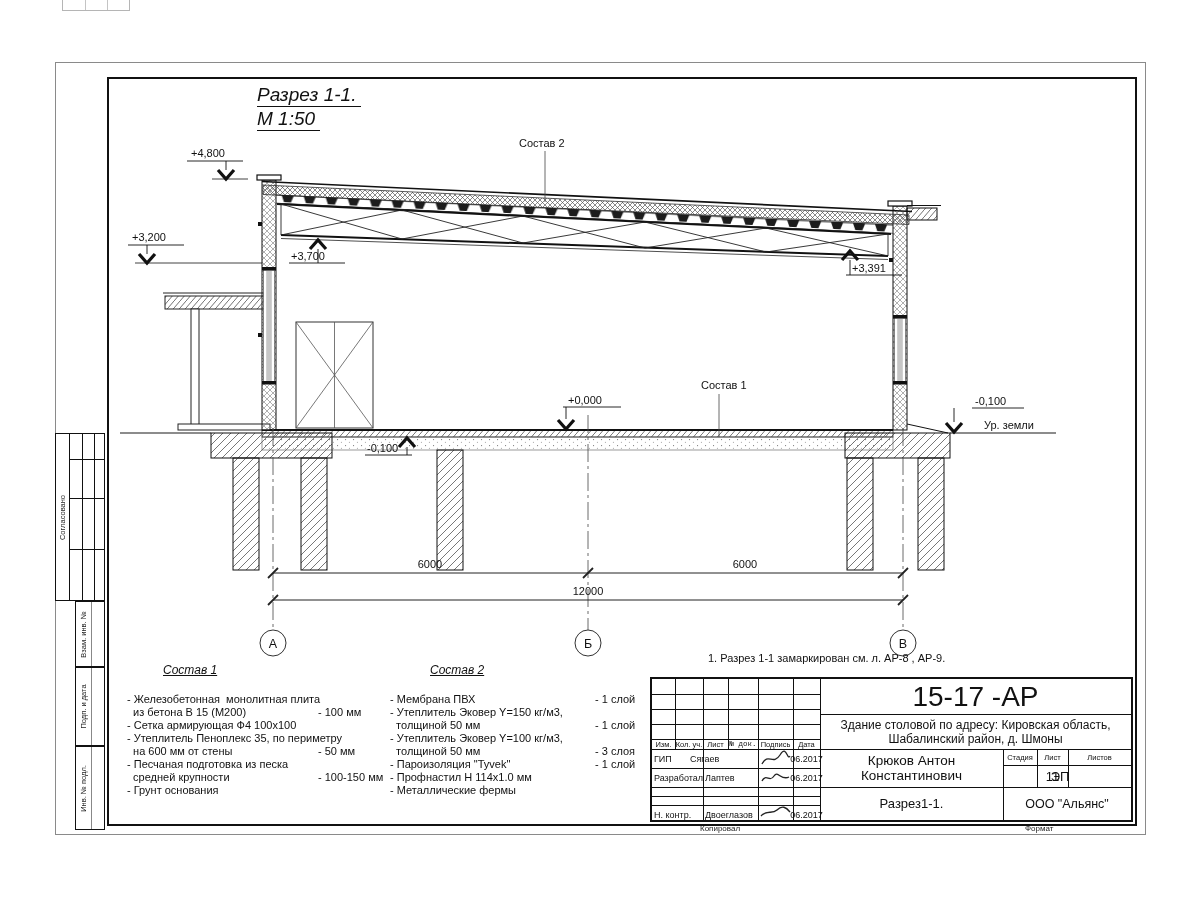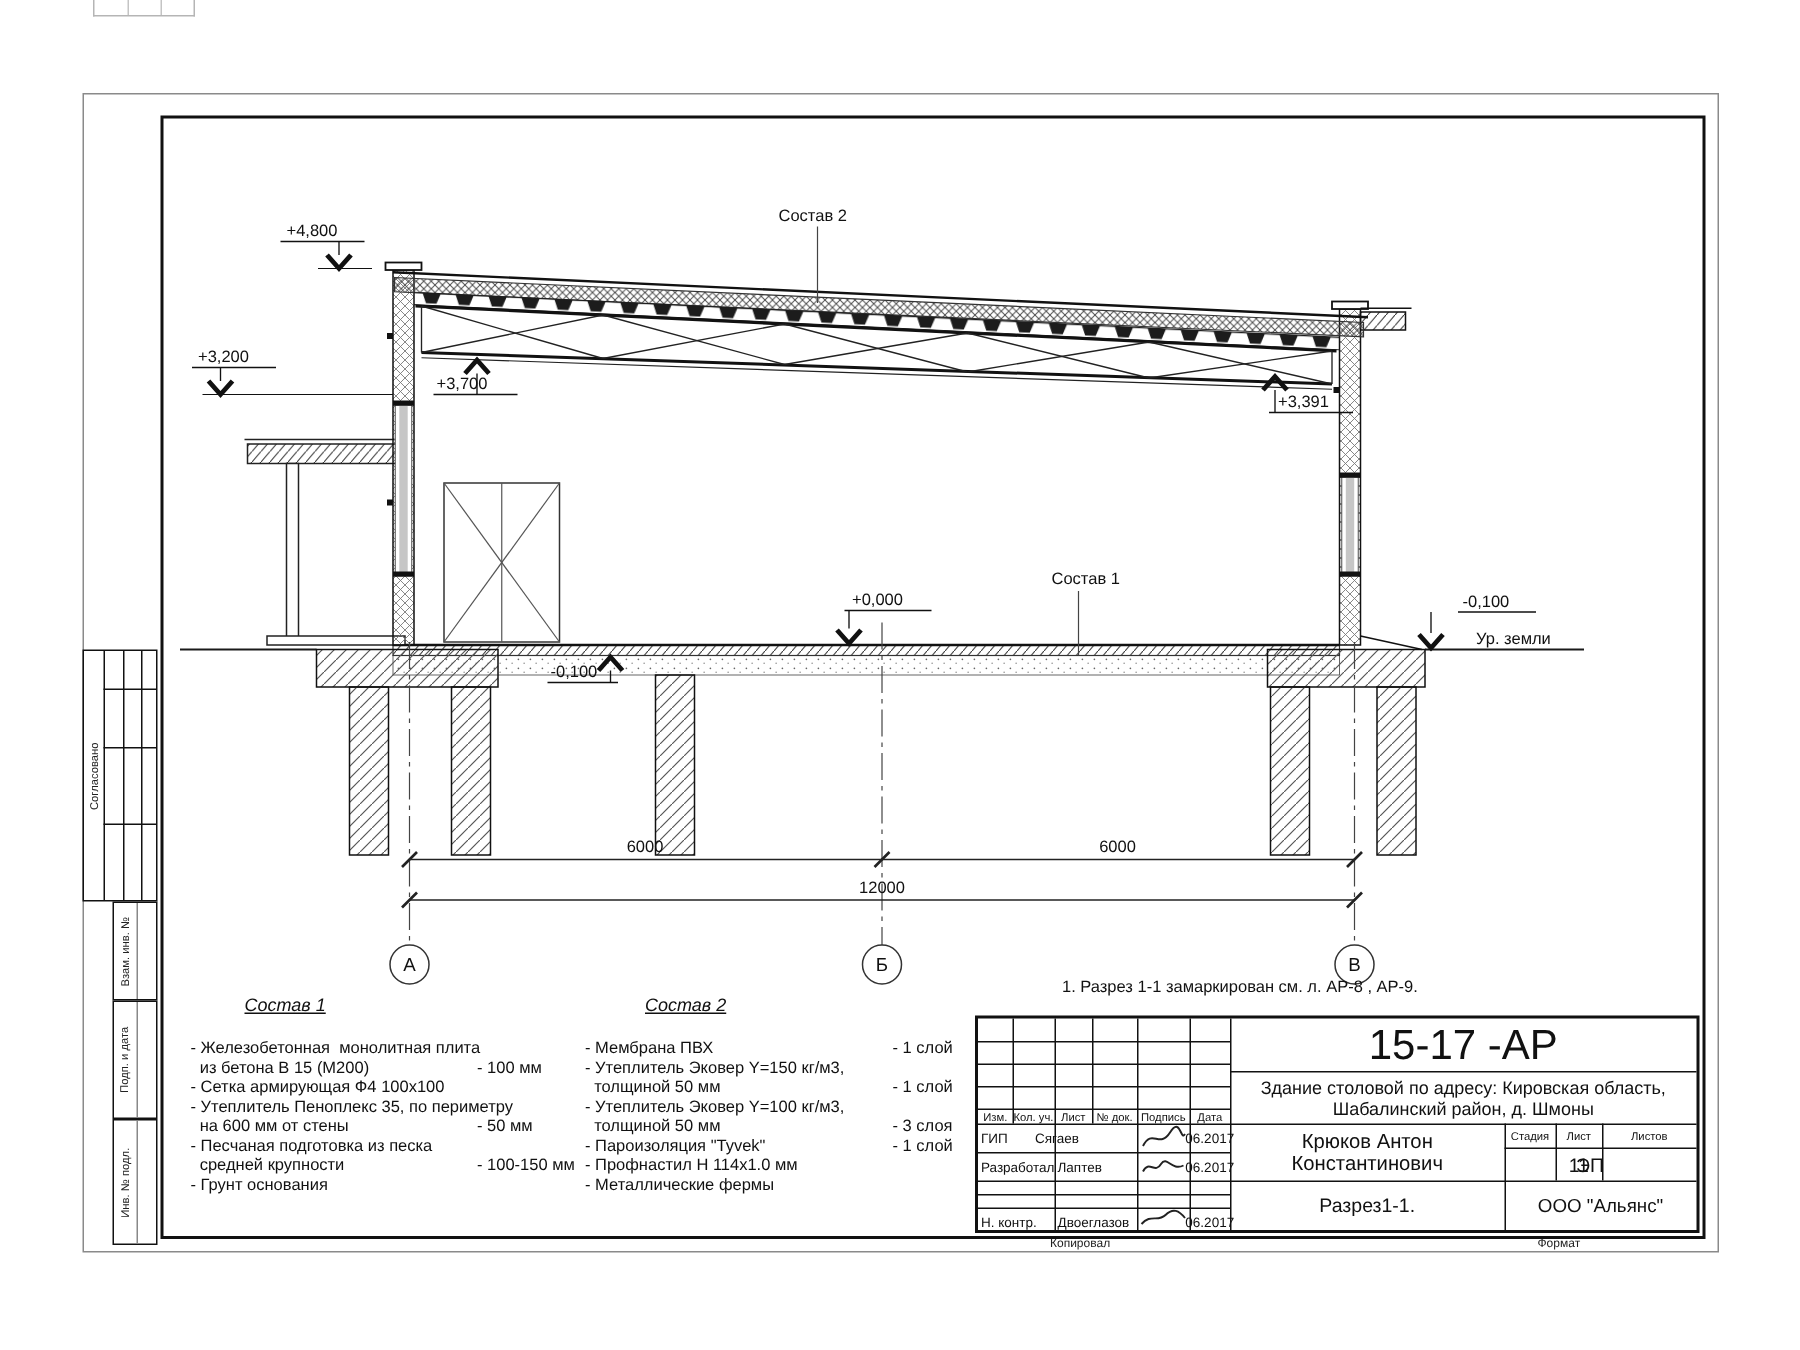--- a/index.html
+++ b/index.html
@@ -219,20 +219,24 @@
     <text x="984" y="429" font-size="11">Ур. земли</text>
 
     <g stroke="#444" stroke-width="0.8">
       <line x1="545" y1="151" x2="545" y2="202"></line>
       <line x1="719" y1="394" x2="719" y2="437"></line>
     </g>
     <text x="519" y="147" font-size="11">Состав 2</text>
     <text x="701" y="389" font-size="11">Состав 1</text>
   </svg>
 
+  <div class="abs dwg-title">
+    <span>Разрез 1-1.</span><br>
+    <span>М 1:50</span>
+  </div>
 
   <div class="abs note">1. Разрез 1-1 замаркирован см. л. АР-8 , АР-9.</div>
 
   <div class="abs mat-head" style="left:163px;top:663px;">Состав 1</div>
   <div class="abs mat-list c1" style="left:127px;top:693px;width:250px;">
     <div class="mat-line"><span>- Железобетонная  монолитная плита</span><span class="mat-val"></span></div>
     <div class="mat-line"><span>  из бетона В 15 (М200)</span><span class="mat-val">- 100 мм</span></div>
     <div class="mat-line"><span>- Сетка армирующая Ф4 100х100</span><span class="mat-val"></span></div>
     <div class="mat-line"><span>- Утеплитель Пеноплекс 35, по периметру</span><span class="mat-val"></span></div>
     <div class="mat-line"><span>  на 600 мм от стены</span><span class="mat-val">- 50 мм</span></div>
@@ -273,21 +277,21 @@
     <div class="ln" style="left:0;top:89px;width:168px;height:1px;"></div>
     <div class="ln" style="left:0;top:108px;width:479px;height:1px;"></div>
     <div class="ln" style="left:0;top:117px;width:168px;height:1px;"></div>
     <div class="ln" style="left:0;top:126px;width:168px;height:1px;"></div>
     <div class="ln" style="left:168px;top:35px;width:311px;height:1px;"></div>
     <div class="ln" style="left:351px;top:86px;width:128px;height:1px;"></div>
 
     <div class="tb-txt lbl7" style="left:0;top:60px;width:23px;height:10px;">Изм.</div>
     <div class="tb-txt lbl7" style="left:23px;top:60px;width:28px;height:10px;">Кол. уч.</div>
     <div class="tb-txt lbl7" style="left:51px;top:60px;width:25px;height:10px;">Лист</div>
-    <div class="tb-txt lbl7" style="left:76px;top:60px;width:30px;height:10px;">№ док.</div>
+    <div class="tb-txt lbl7" style="left:76px;top:60px;width:30px;height:10px;font-family:Liberation Mono, monospace;">№ док.</div>
     <div class="tb-txt lbl7" style="left:106px;top:60px;width:35px;height:10px;">Подпись</div>
     <div class="tb-txt lbl7" style="left:141px;top:60px;width:27px;height:10px;">Дата</div>
 
     <div class="tb-txt txt9" style="left:2px;top:70px;width:47px;height:19px;justify-content:flex-start;">ГИП</div>
     <div class="tb-txt txt9" style="left:38px;top:70px;width:51px;height:19px;justify-content:flex-start;">Сягаев</div>
     <div class="tb-txt" style="left:106px;top:70px;width:35px;height:19px;">
       <svg width="33" height="18" viewBox="0 0 33 18">
           <path d="M3,14 C9,2 14,16 21,5 S28,11 31,6" stroke="#222" stroke-width="1.3" fill="none"></path>
         </svg>
     </div>

